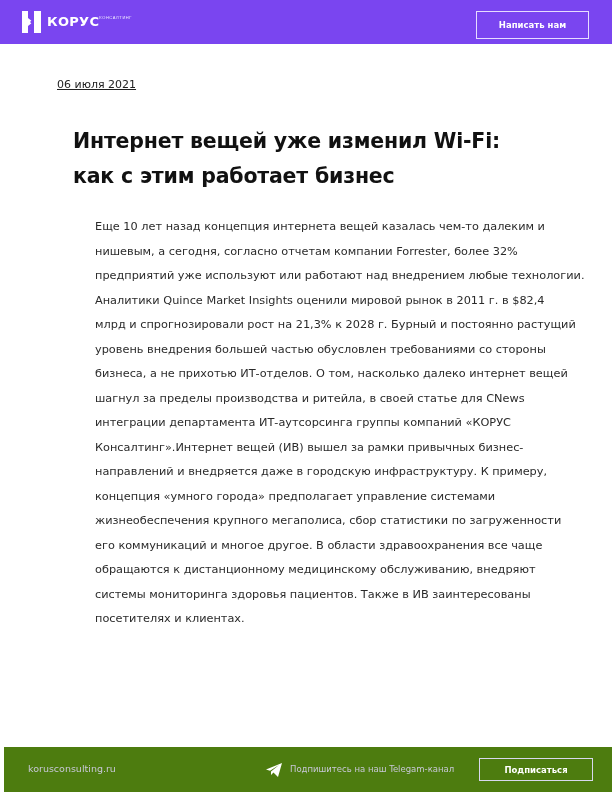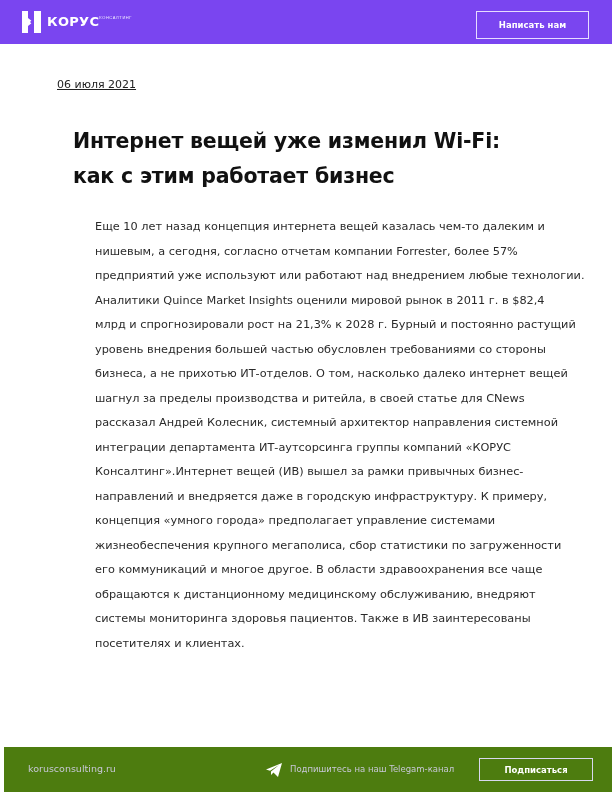--- a/index.html
+++ b/index.html
@@ -86,28 +86,27 @@
 
 <div class="date">06 июля 2021</div>
 
 <h1 class="title">
   <div>Интернет вещей уже изменил Wi-Fi:</div>
   <div>как с этим работает бизнес</div>
 </h1>
 
 <div class="body-text">
   <div class="body-line">Еще 10 лет назад концепция интернета вещей казалась чем-то далеким и</div>
-  <div class="body-line">нишевым, а сегодня, согласно отчетам компании Forrester, более 57%</div>
+  <div class="body-line">нишевым, а сегодня, согласно отчетам компании Forrester, более 32%</div>
   <div class="body-line">предприятий уже используют или работают над внедрением любые технологии.</div>
   <div class="body-line">Аналитики Quince Market Insights оценили мировой рынок в 2011 г. в $82,4</div>
   <div class="body-line">млрд и спрогнозировали рост на 21,3% к 2028 г. Бурный и постоянно растущий</div>
   <div class="body-line">уровень внедрения большей частью обусловлен требованиями со стороны</div>
   <div class="body-line">бизнеса, а не прихотью ИТ-отделов. О том, насколько далеко интернет вещей</div>
   <div class="body-line">шагнул за пределы производства и ритейла, в своей статье для CNews</div>
-  <div class="body-line">рассказал Андрей Колесник, системный архитектор направления системной</div>
   <div class="body-line">интеграции департамента ИТ-аутсорсинга группы компаний «КОРУС</div>
   <div class="body-line">Консалтинг».Интернет вещей (ИВ) вышел за рамки привычных бизнес-</div>
   <div class="body-line">направлений и внедряется даже в городскую инфраструктуру. К примеру,</div>
   <div class="body-line">концепция «умного города» предполагает управление системами</div>
   <div class="body-line">жизнеобеспечения крупного мегаполиса, сбор статистики по загруженности</div>
   <div class="body-line">его коммуникаций и многое другое. В области здравоохранения все чаще</div>
   <div class="body-line">обращаются к дистанционному медицинскому обслуживанию, внедряют</div>
   <div class="body-line">системы мониторинга здоровья пациентов. Также в ИВ заинтересованы</div>
   <div class="body-line">посетителях и клиентах.</div>
 </div>

